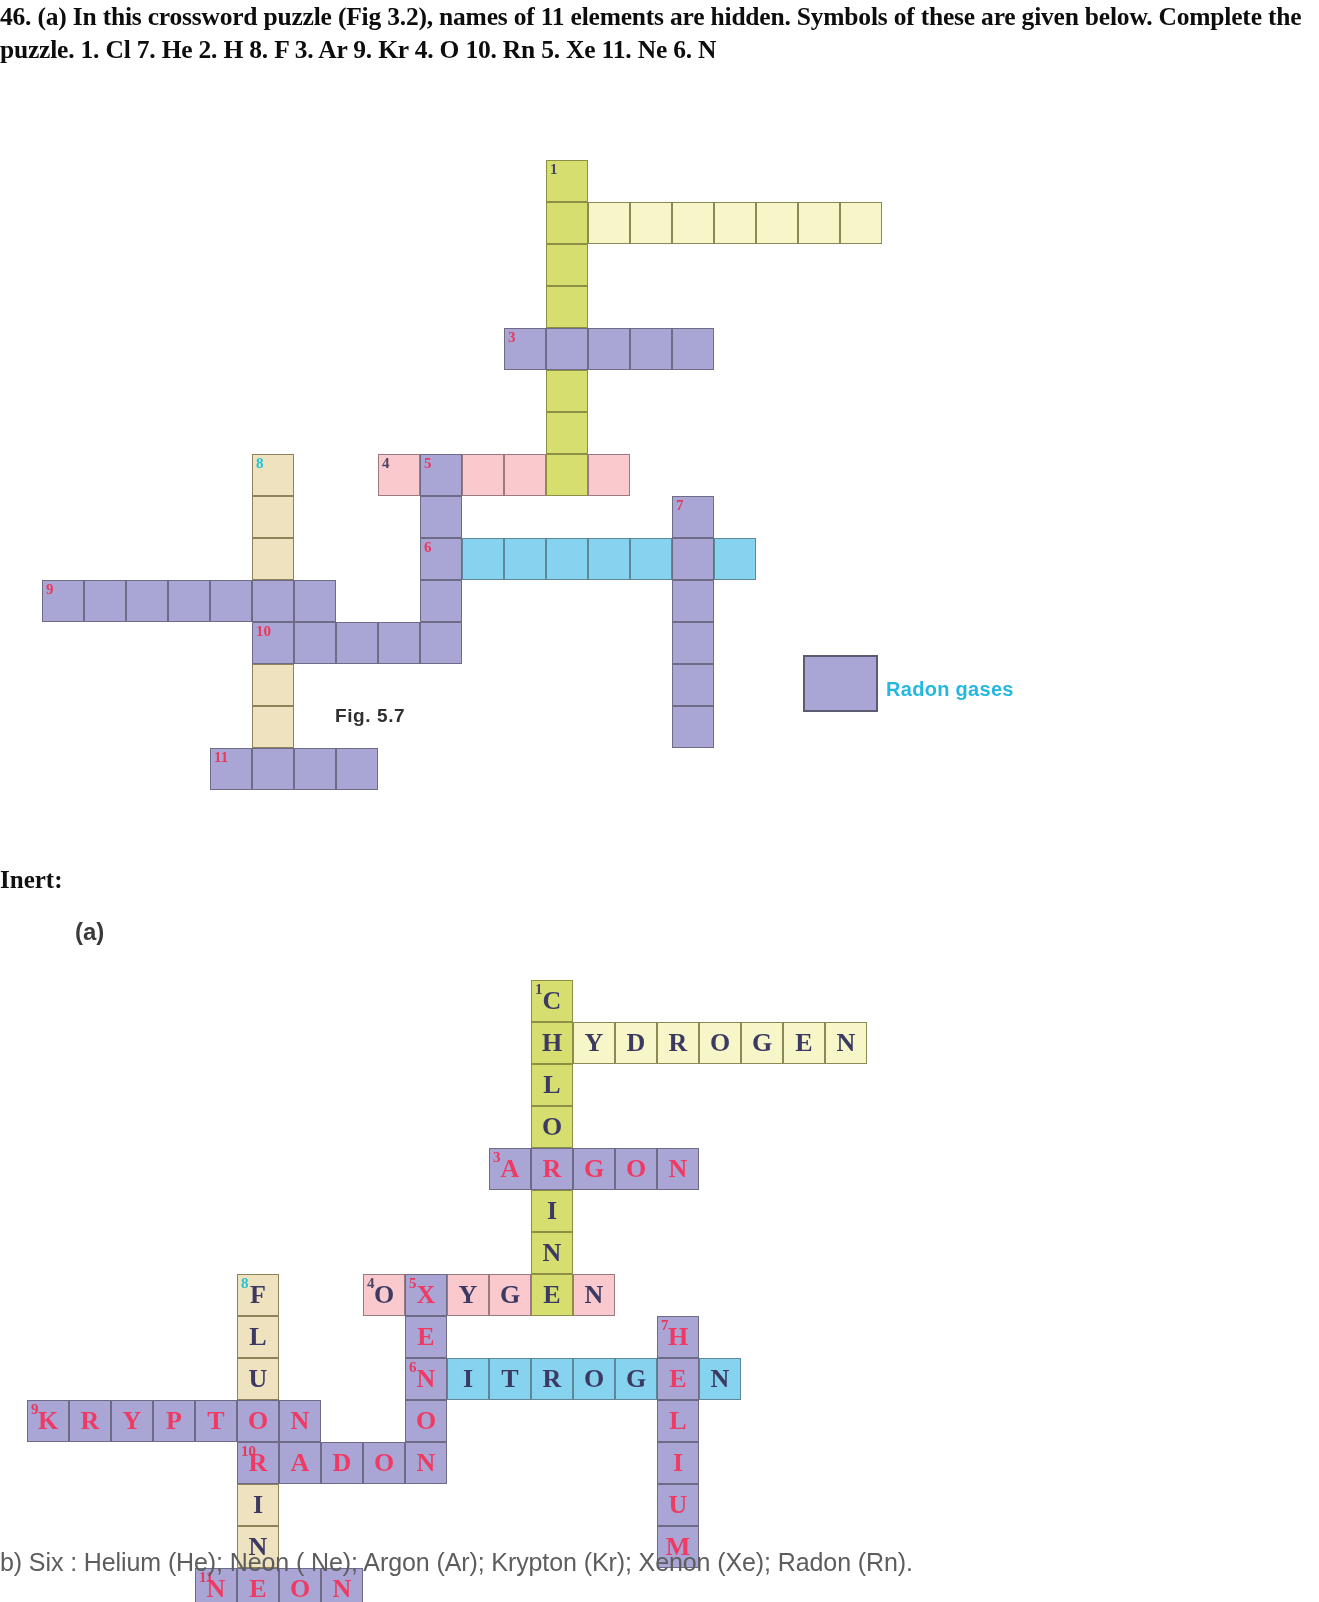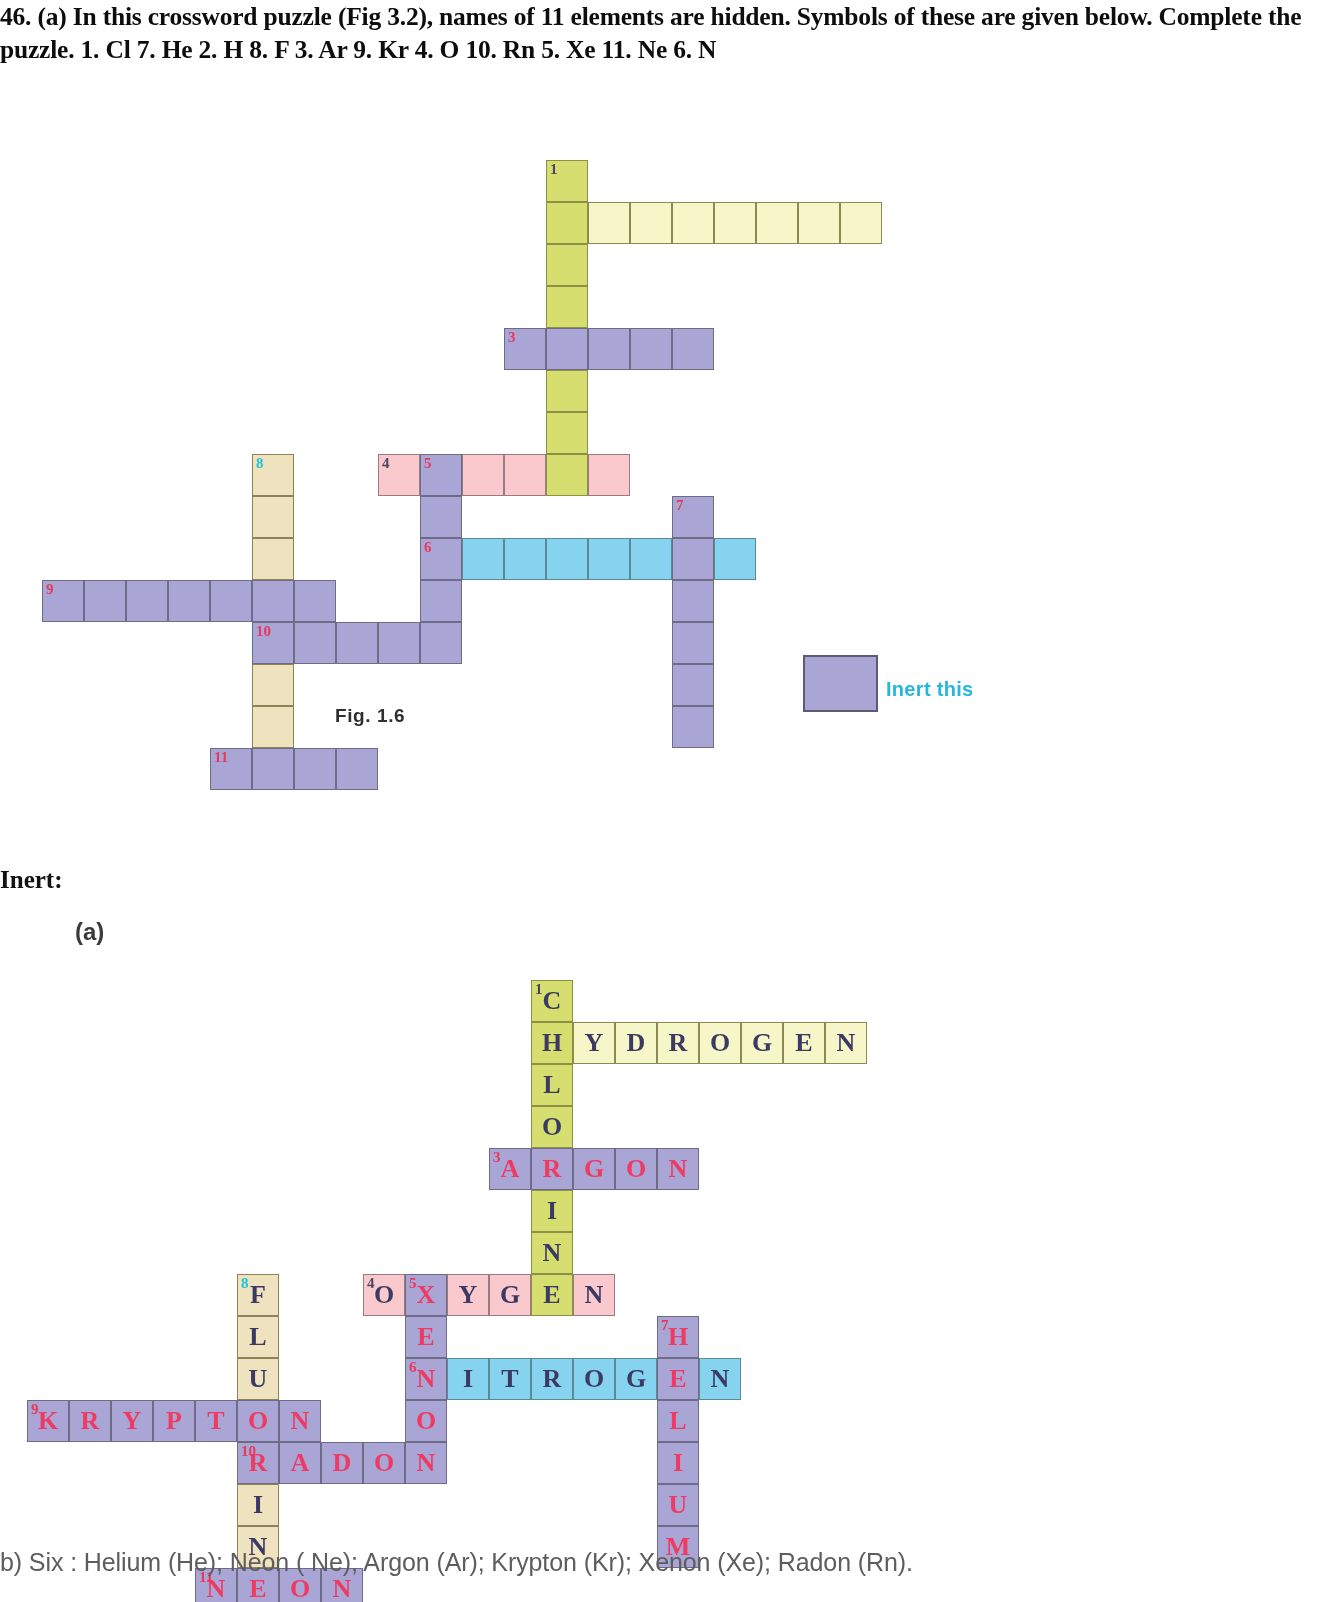--- a/index.html
+++ b/index.html
@@ -179,22 +179,22 @@
     <div class="cell c-purple" style="left: 420px; top: 622px; z-index: 5;"></div>
     <div class="cell c-purple" style="left: 210px; top: 748px; z-index: 5;">
       <span class="num num-red">11</span>
     </div>
     <div class="cell c-purple" style="left: 252px; top: 748px; z-index: 5;"></div>
     <div class="cell c-purple" style="left: 294px; top: 748px; z-index: 5;"></div>
     <div class="cell c-purple" style="left: 336px; top: 748px; z-index: 5;"></div>
   </div>
 
 <div class="legend-box"></div>
-<div class="legend-label">Inert this</div>
-<div class="fig-cap">Fig. 1.6</div>
+<div class="legend-label">Radon gases</div>
+<div class="fig-cap">Fig. 5.7</div>
 
 <div class="soln">Inert:</div>
 <div class="part-a">(a)</div>
 
 <div class="grid scan" id="solved-grid">
     <div class="cell c-olive" style="left: 531px; top: 980px; z-index: 3;">
       <span class="num num-dark">1</span>
       <span class="ltr-dark">C</span>
     </div>
     <div class="cell c-olive" style="left: 531px; top: 1022px; z-index: 3;">

